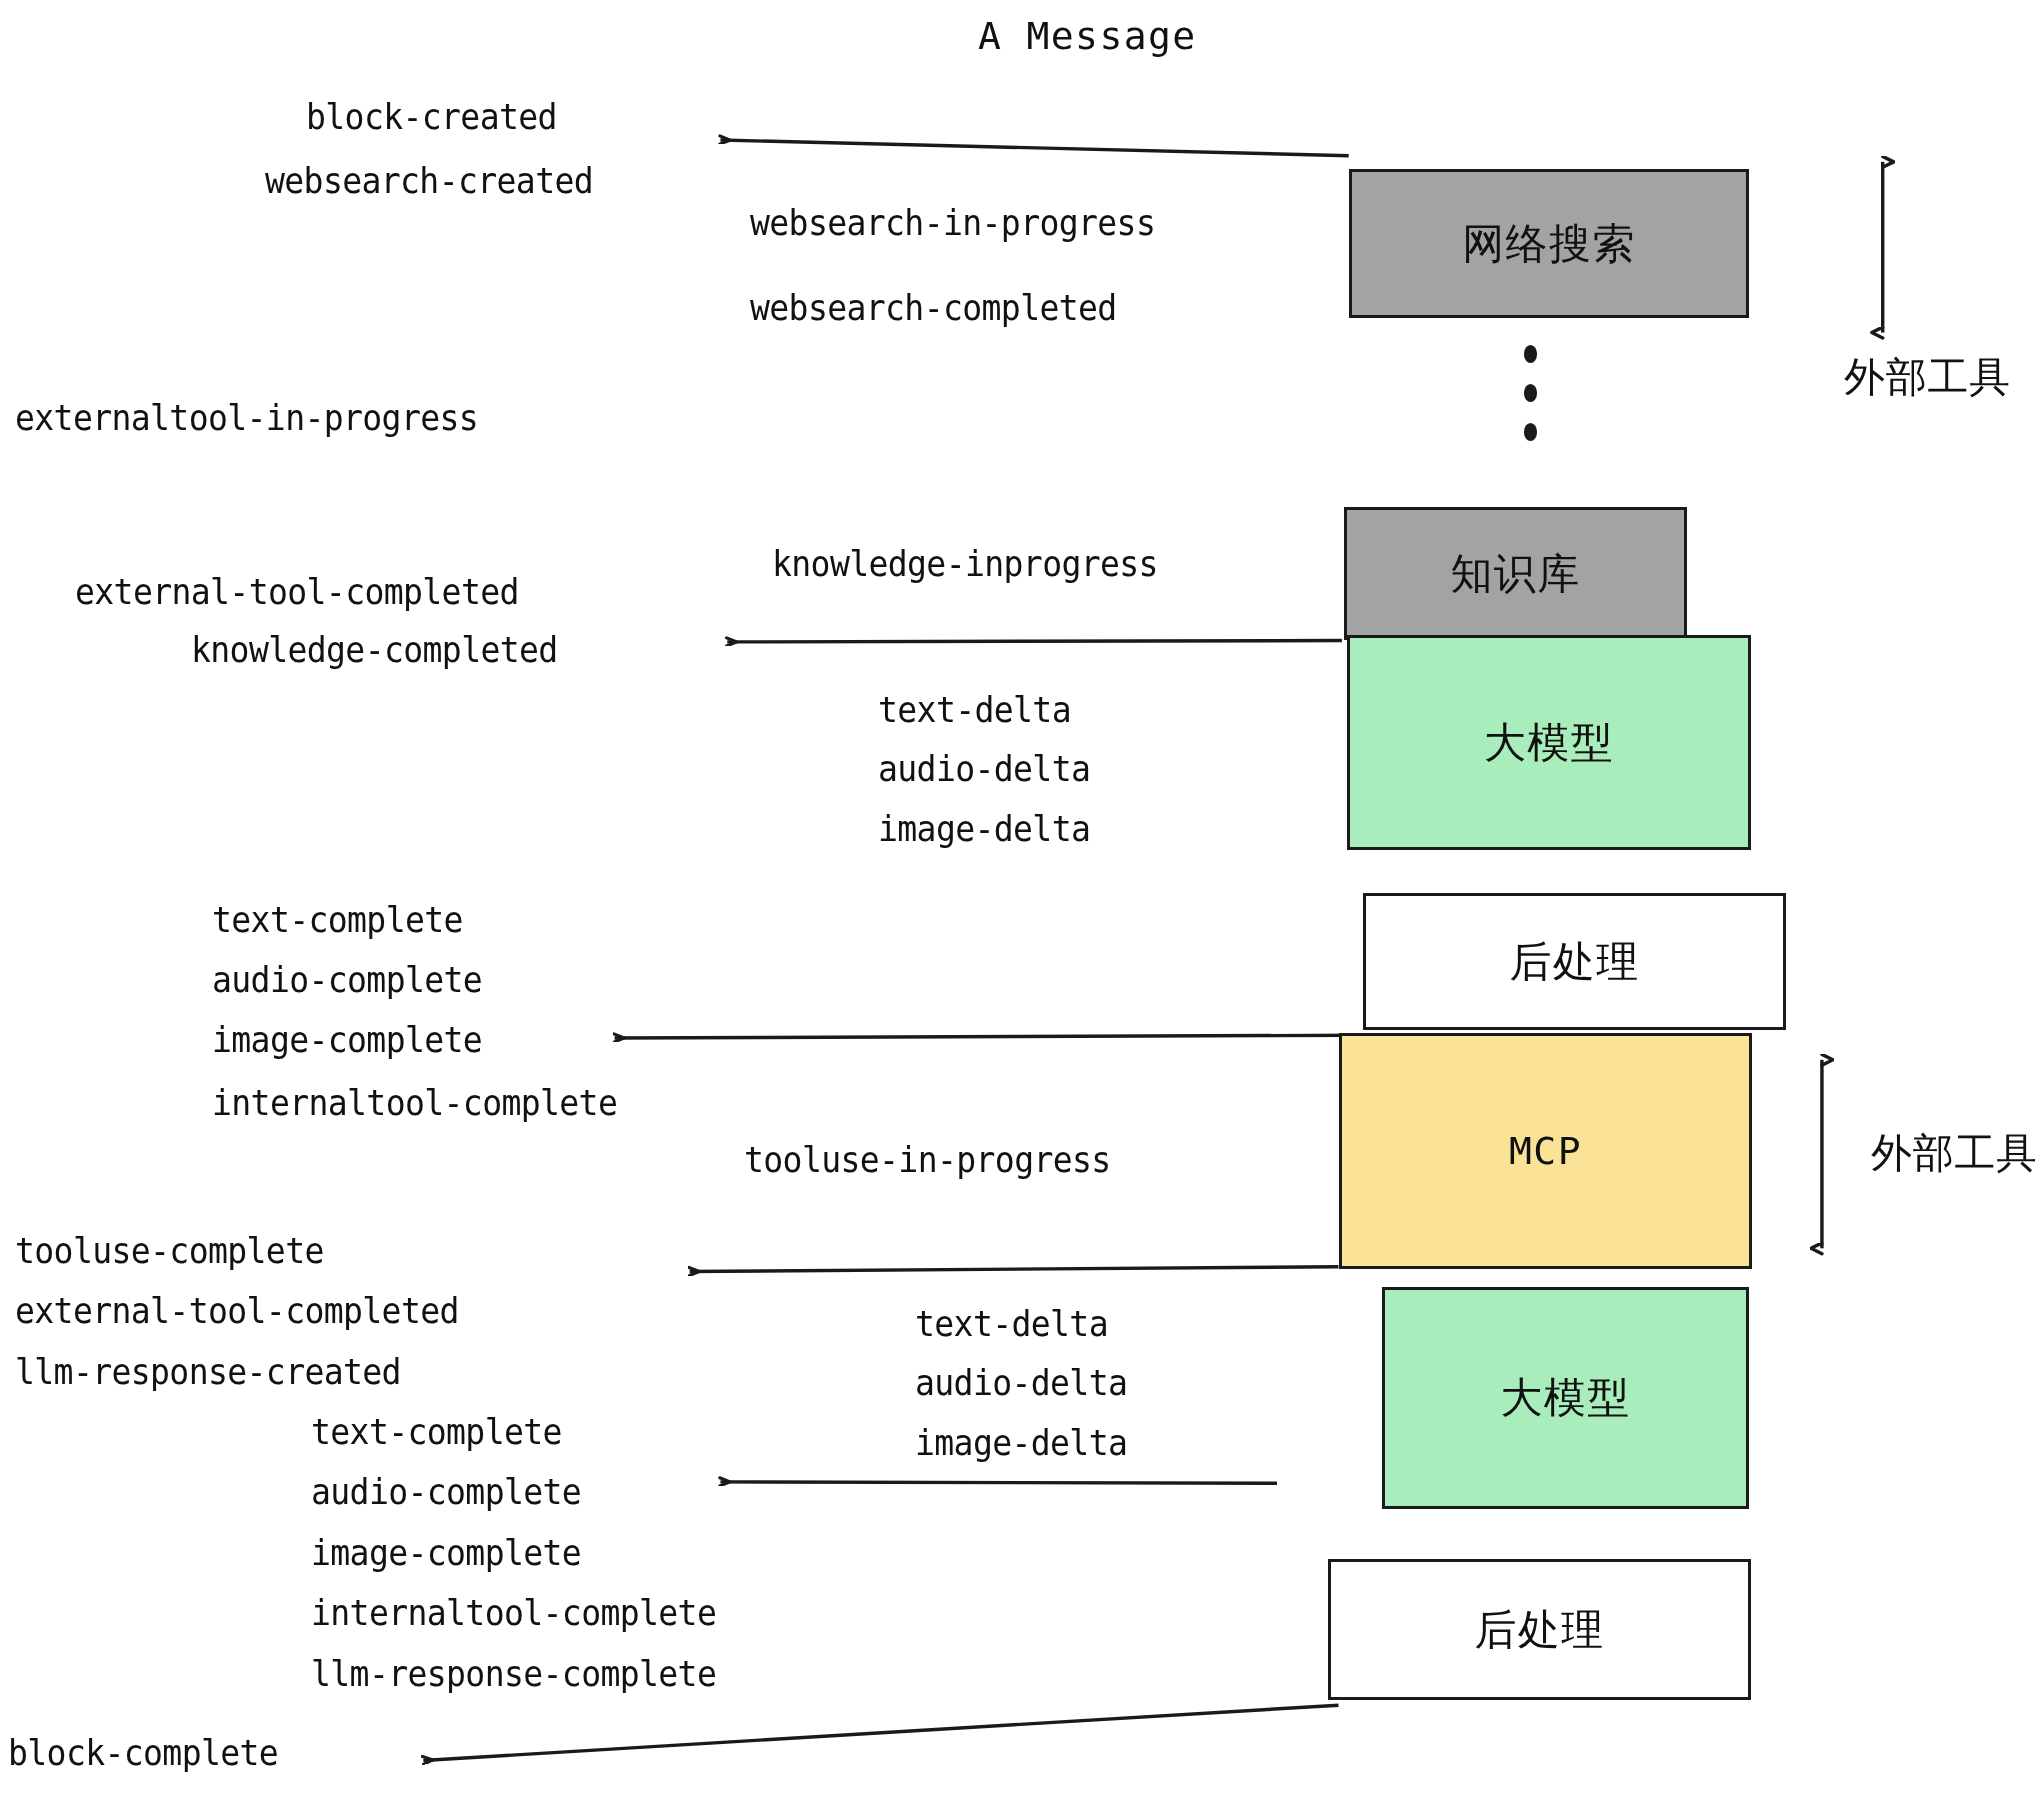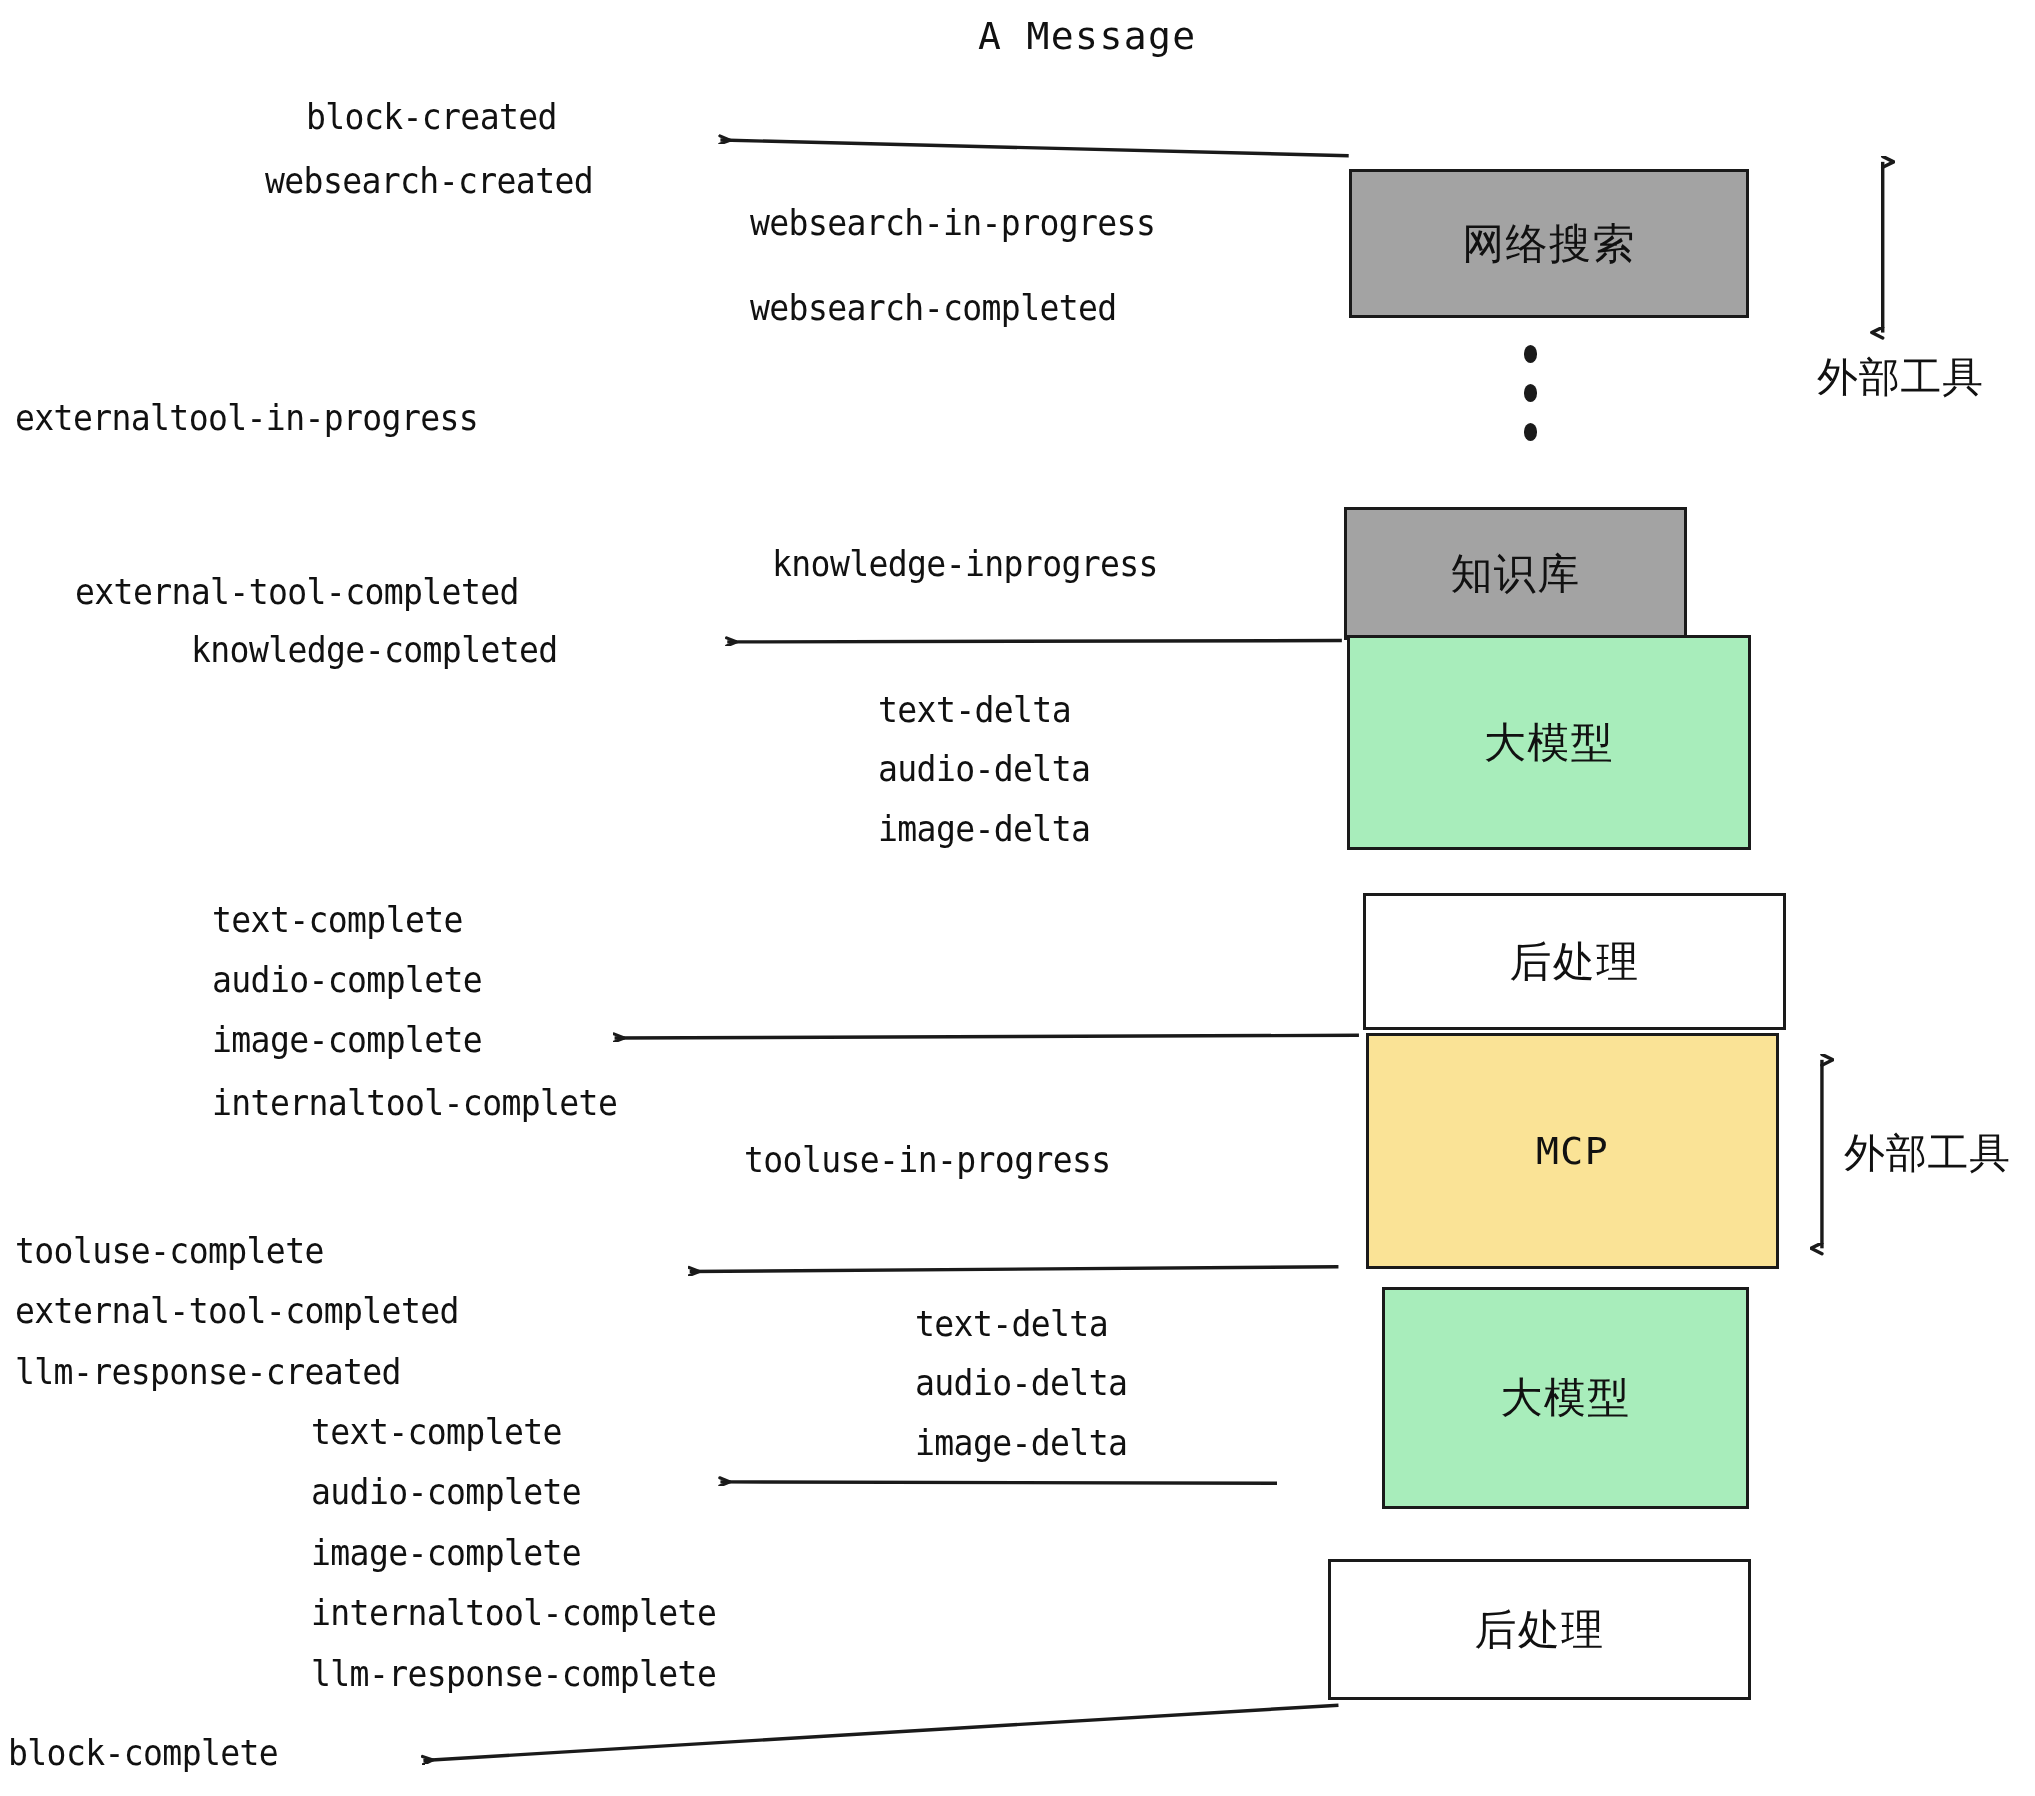--- a/index.html
+++ b/index.html
@@ -38,29 +38,29 @@
     align-items:center;
     justify-content:center;
     color:#111111;
     font-family:"DejaVu Sans","Liberation Sans",sans-serif;
     font-size:42px;
     letter-spacing:1.4px;
   }
   .box.mono{
     font-family:"DejaVu Sans Mono","Liberation Mono",monospace;
     font-size:38px;
-    margin-left:27px;
   }
   .cn{
     position:absolute;
     white-space:nowrap;
     color:#111111;
     font-family:"DejaVu Sans","Liberation Sans",sans-serif;
     font-size:41px;
     letter-spacing:0.7px;
+    margin-left:27px;
   }
   .dots{
     position:absolute;
     display:flex;
     flex-direction:column;
     align-items:center;
     justify-content:space-between;
   }
   .dots i{
     display:block;

